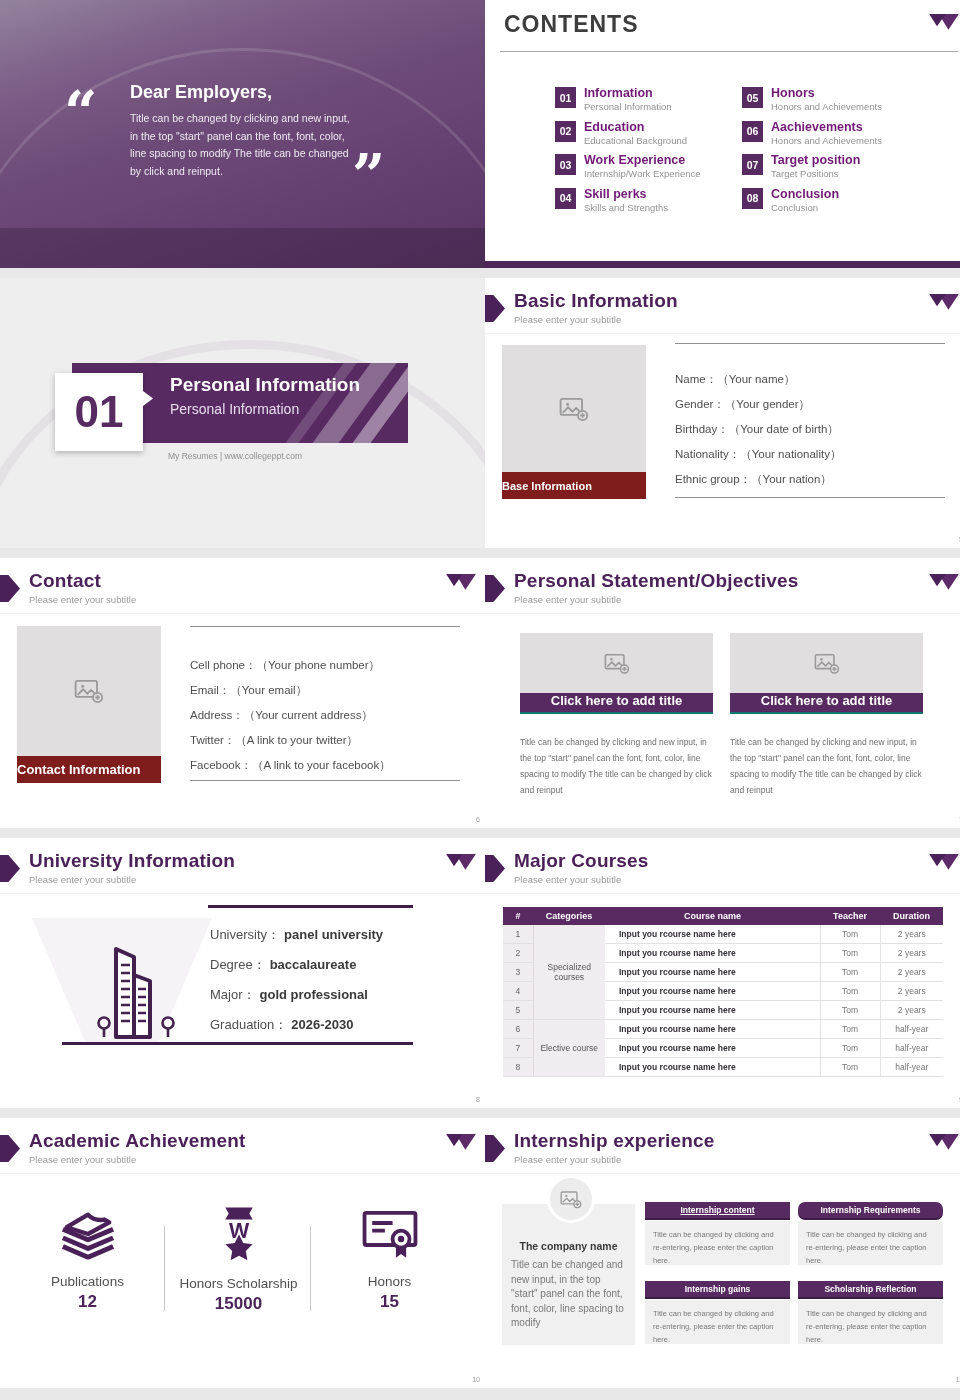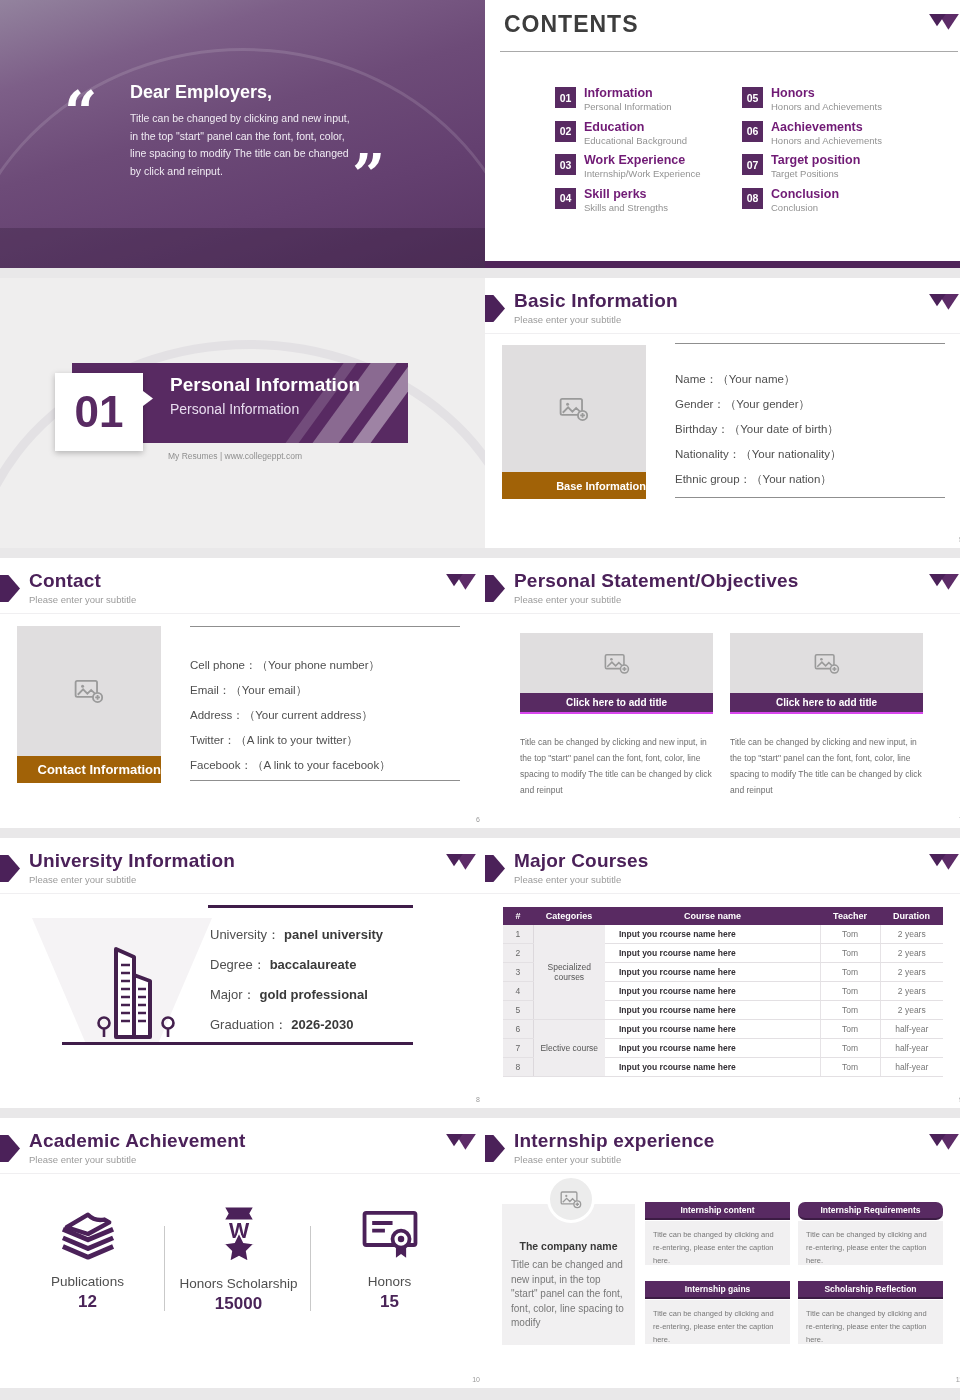--- a/index.html
+++ b/index.html
@@ -61,28 +61,28 @@
         box-shadow:0 2px 6px rgba(0,0,0,.25);display:flex;align-items:center;justify-content:center;}
   .dbox span{font-size:44px;font-weight:bold;color:#582a62;}
   .dnotch{position:absolute;left:143px;top:113px;width:10px;height:15px;background:#fff;z-index:3;
           clip-path:polygon(0 0,100% 50%,0 100%);}
   .dtitle{position:absolute;left:170px;top:96px;margin:0;font-size:19px;font-weight:bold;color:#fff;z-index:2;}
   .dsub{position:absolute;left:170px;top:123px;margin:0;font-size:14px;color:#e8ddef;z-index:2;}
   .dfoot{position:absolute;left:168px;top:173px;margin:0;font-size:8.5px;color:#8f8f8f;}
 
   
   .ph{position:absolute;background:#e0dedf;display:flex;align-items:center;justify-content:center;}
-  .phband{position:absolute;background:#a16207;color:#fff;font-weight:bold;display:flex;align-items:center;justify-content:flex-end;}
+  .phband{position:absolute;background:#7f1d1d;color:#fff;font-weight:bold;display:flex;align-items:center;justify-content:flex-start;}
   .rule{position:absolute;height:1px;background:#8f8f8f;}
   .fields{position:absolute;font-size:11.5px;color:#4f4f4f;}
   .fields p{margin:0 0 10px;}
 
   
-  .scard-bar{position:absolute;background:#582a62;border-bottom:2px solid #d946ef;color:#fff;
-             font-size:10px;font-weight:bold;display:flex;align-items:center;justify-content:center;}
+  .scard-bar{position:absolute;background:#582a62;border-bottom:2px solid #0f766e;color:#fff;
+             font-size:13px;font-weight:bold;display:flex;justify-content:center;}
   .scard-body{position:absolute;font-size:8.5px;line-height:16px;color:#6e6e6e;}
 
   
   .utrap{position:absolute;left:32px;top:80px;width:180px;height:126px;background:#f5f3f5;
          clip-path:polygon(0 0,100% 0,70% 100%,30% 100%);}
   .urule{position:absolute;height:3px;background:#3f1d49;}
   .ufields{position:absolute;left:210px;top:88px;font-size:13px;color:#4f4f4f;}
   .ufields p{margin:0 0 12px;}
   .ufields b{color:#3a3a3a;margin-left:4px;}
   .ubuild{position:absolute;left:76px;top:94px;}
@@ -526,21 +526,21 @@
           <path d="M3.5 15.5l5-5 4 4 3.5-3.5 4 4"></path>
           <circle cx="22" cy="18" r="4.3" fill="#ececec"></circle>
           <path d="M22 15.8v4.4M19.8 18h4.4"></path>
         </g>
         <circle cx="8" cy="7.5" r="1.4" fill="#9a9a9a"></circle>
       </svg>
     </div>
     <p class="icotitle">The company name</p>
     <p class="icobody">Title can be changed and new input, in the top "start" panel can the font, font, color, line spacing to modify</p>
 
-    <div class="icard-h" style="left:160px;top:84px;width:145px;">
+    <div class="icard-h" style="left:160px;top:84px;width:145px;text-decoration:underline;">
       <span>Internship content</span>
       </div>
     <div class="icard-b" style="left:160px;top:103px;width:145px;height:44px;">Title can be changed by clicking and re-entering, please enter the caption here.</div>
 
     <div class="icard-h" style="left:313px;top:84px;width:145px;border-radius:7px;">
       <span>Internship Requirements</span>
       </div>
     <div class="icard-b" style="left:313px;top:103px;width:145px;height:44px;">Title can be changed by clicking and re-entering, please enter the caption here.</div>
 
     <div class="icard-h" style="left:160px;top:163px;width:145px;">

